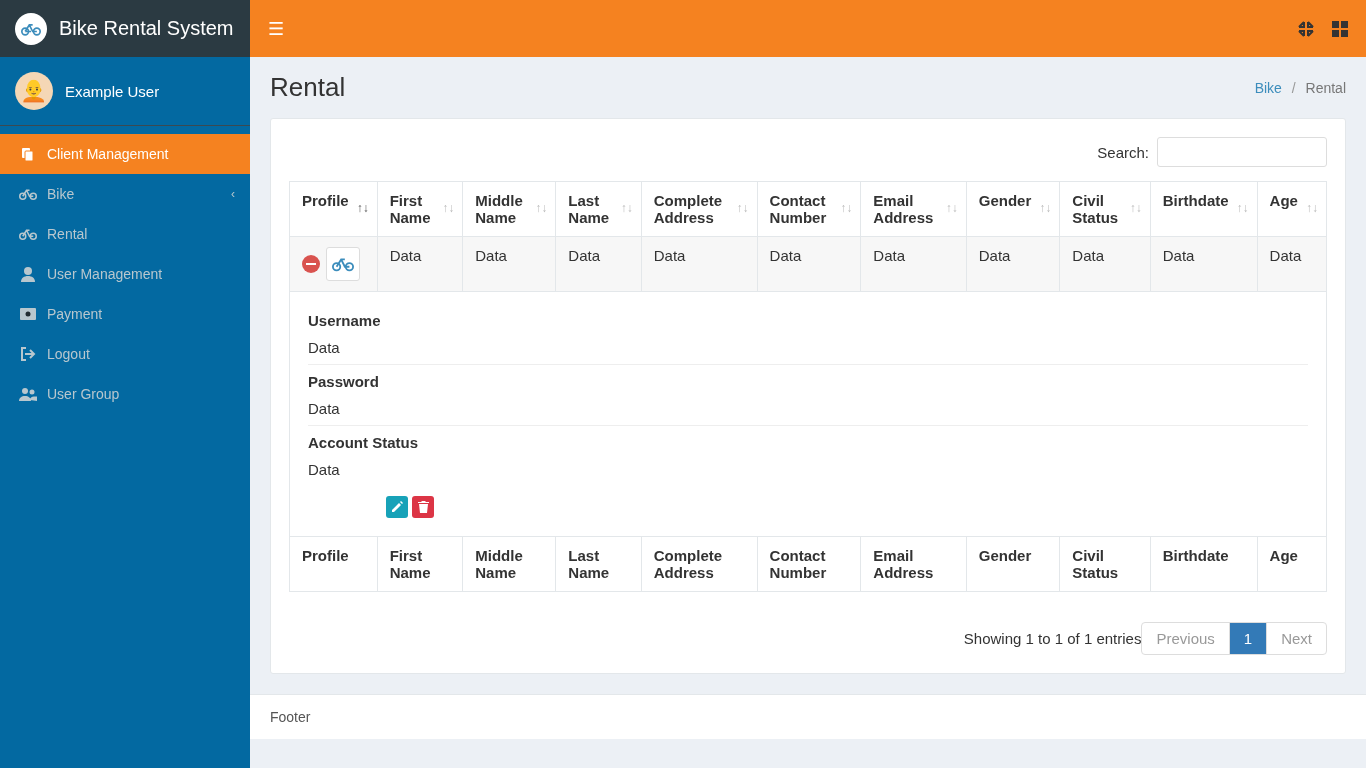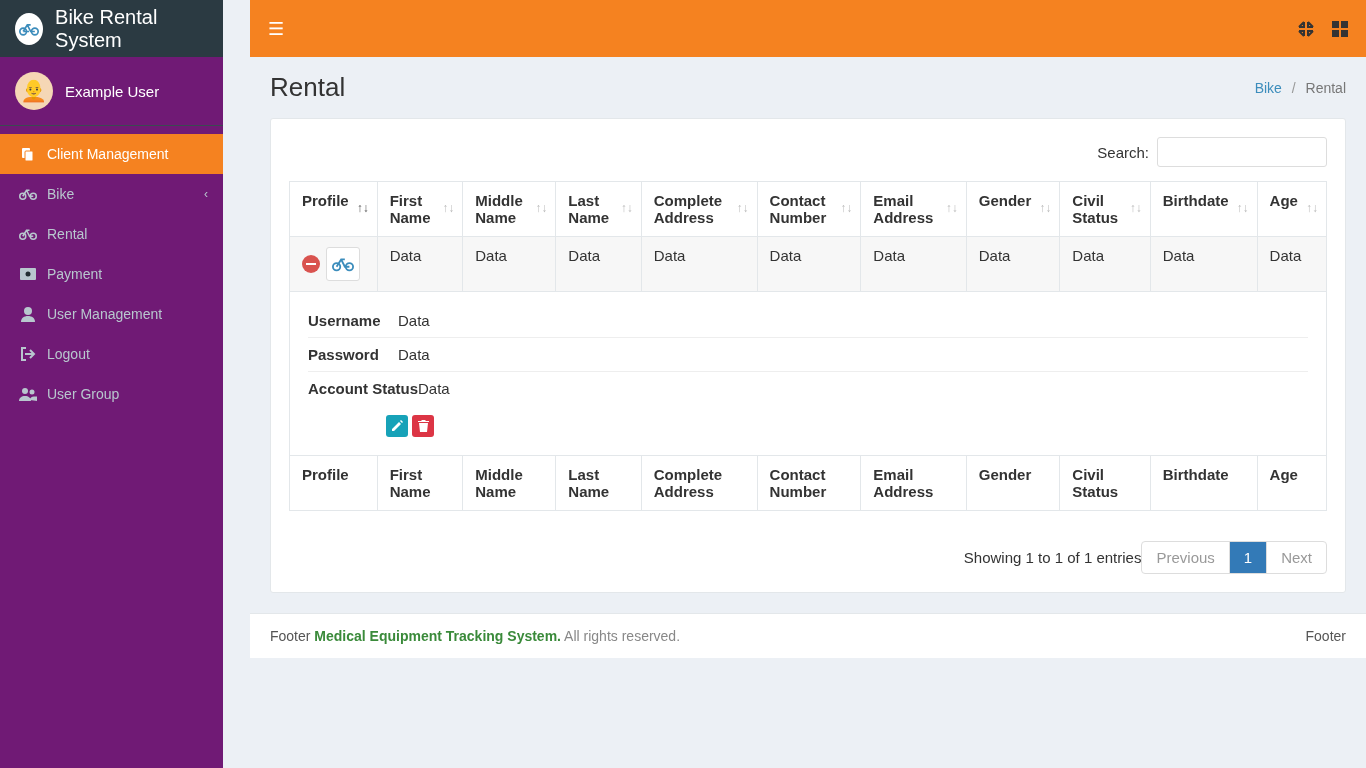--- a/index.html
+++ b/index.html
@@ -1,19 +1,19 @@
 <!DOCTYPE html>
 <html><head>
 <meta charset="utf-8">
 <style>
   * { box-sizing: border-box; margin: 0; padding: 0; }
   body { font-family: "Source Sans Pro", "Helvetica Neue", Helvetica, Arial, sans-serif; font-size: 14px; background: #ecf0f5; color: #333; }
 
   
-  .sidebar { position: fixed; top: 0; left: 0; bottom: 0; width: 223px; background: #701a75; color: #b8c7ce; }
+  .sidebar { position: fixed; top: 0; left: 0; bottom: 0; width: 250px; background: #0369a1; color: #b8c7ce; }
   .logo { height: 57px; background: #2b3a42; display: flex; align-items: center; padding: 0 15px; font-size: 20px; color: #fff; }
   .logo-icon { width: 32px; height: 32px; border-radius: 50%; background: #fff; display: flex; align-items: center; justify-content: center; margin-right: 12px; }
   .user-panel { padding: 15px; display: flex; align-items: center; border-bottom: 1px solid #3b4a51; }
   .user-img { width: 38px; height: 38px; border-radius: 50%; background: #f5d7b5; display:flex; align-items:center; justify-content:center; margin-right: 12px; font-size:22px;}
   .user-name { color: #fff; font-size: 15px; }
   .nav { list-style: none; margin-top: 8px; }
   .nav li { display: flex; align-items: center; padding: 12px 15px; cursor: pointer; color: #b8c7ce; position: relative; }
   .nav li.active { background: #f58220; color: #fff; }
   .nav .ico { width: 26px; display: inline-flex; align-items: center; justify-content: center; margin-right: 6px; font-size: 15px; }
   .nav .chev { position: absolute; right: 15px; font-size: 12px; }
@@ -51,21 +51,21 @@
   .sort-ico.asc { color:#555; }
   table.datatable tbody tr.data-row { background: #f7f7f7; }
   .profile-cell { display:flex; align-items:center; gap:6px; }
   .minus-btn { width:18px; height:18px; border-radius:50%; background:#d9534f; color:#fff; display:flex; align-items:center; justify-content:center; font-size:12px; cursor:pointer; border:none;}
   .profile-img { width:34px; height:34px; border:1px solid #ddd; border-radius:3px; background:#fff; display:flex; align-items:center; justify-content:center; }
 
   
   tr.child-row td { padding: 0; }
   .child-inner { padding: 12px 18px 18px; }
   .detail-list { list-style:none; }
-  .detail-list li { padding: 8px 0; border-bottom: 1px solid #eee; display:flex; gap: 0; }
+  .detail-list li { padding: 8px 0; border-bottom: 1px solid #eee; display:flex; gap: 10px; flex-direction: column; }
   .detail-list li:last-child { border-bottom: none; }
   .detail-list .lbl { font-weight:700; min-width: 90px; }
   .action-btns { margin-top: 10px; margin-left: 78px; display:flex; gap:4px; }
   .btn-sm { width:22px; height:22px; border:none; border-radius:3px; color:#fff; display:flex; align-items:center; justify-content:center; cursor:pointer; font-size:12px; }
   .btn-edit { background:#17a2b8; }
   .btn-del { background:#dc3545; }
 
   table.datatable tfoot th { font-weight:700; }
 
   .table-footer { display:flex; justify-content:flex-end; align-items:center; margin-top:30px; }
@@ -126,35 +126,35 @@
         <svg width="18" height="14" viewBox="0 0 24 16" fill="none" stroke="currentColor" stroke-width="2">
             <circle cx="5" cy="11" r="4"></circle>
             <circle cx="19" cy="11" r="4"></circle>
             <path d="M5 11 L10 3 L14 3 M10 3 L14 11 L19 11"></path>
           </svg>
       </span>
       <span>Rental</span>
     </li>
     <li>
       <span class="ico">
+        <svg width="14" height="16" viewBox="0 0 14 16" fill="currentColor">
+            <circle cx="7" cy="5" r="4"></circle>
+            <path d="M0 16c0-4 3-6 7-6s7 2 7 6z"></path>
+          </svg>
+      </span>
+      <span>User Management</span>
+    </li>
+    <li>
+      <span class="ico">
         <svg width="16" height="12" viewBox="0 0 16 12" fill="currentColor">
             <rect x="0" y="0" width="16" height="12" rx="1"></rect>
             <circle cx="8" cy="6" r="2.5" fill="#222d32"></circle>
           </svg>
       </span>
       <span>Payment</span>
-    </li>
-    <li>
-      <span class="ico">
-        <svg width="14" height="16" viewBox="0 0 14 16" fill="currentColor">
-            <circle cx="7" cy="5" r="4"></circle>
-            <path d="M0 16c0-4 3-6 7-6s7 2 7 6z"></path>
-          </svg>
-      </span>
-      <span>User Management</span>
     </li>
     <li>
       <span class="ico">
         <svg width="16" height="14" viewBox="0 0 16 14" fill="none" stroke="currentColor" stroke-width="2">
             <path d="M6 1H2v12h4M10 3l4 4-4 4M14 7H5"></path>
           </svg>
       </span>
       <span>Logout</span>
     </li>
     <li>
@@ -311,17 +311,14 @@
           <span class="pg active">1</span>
           <span class="pg disabled">Next</span>
         </div>
       </div>
 
     </div>
   </div>
 </div>
 
 <footer class="main-footer">
-  <div>
-    <span>Footer </span><span class="sys">Medical Equipment Tracking System.</span><span class="rights"> All rights reserved.</span>
-  </div>
   <div>Footer</div>
 </footer>
 
 </body></html>

